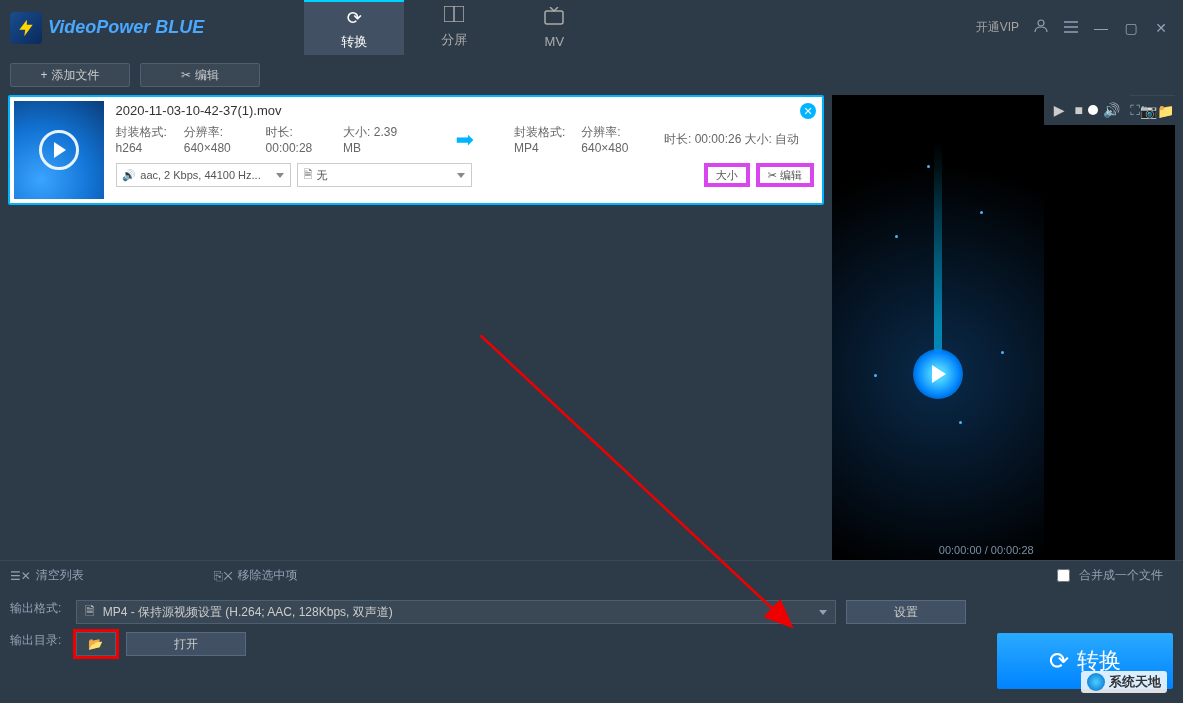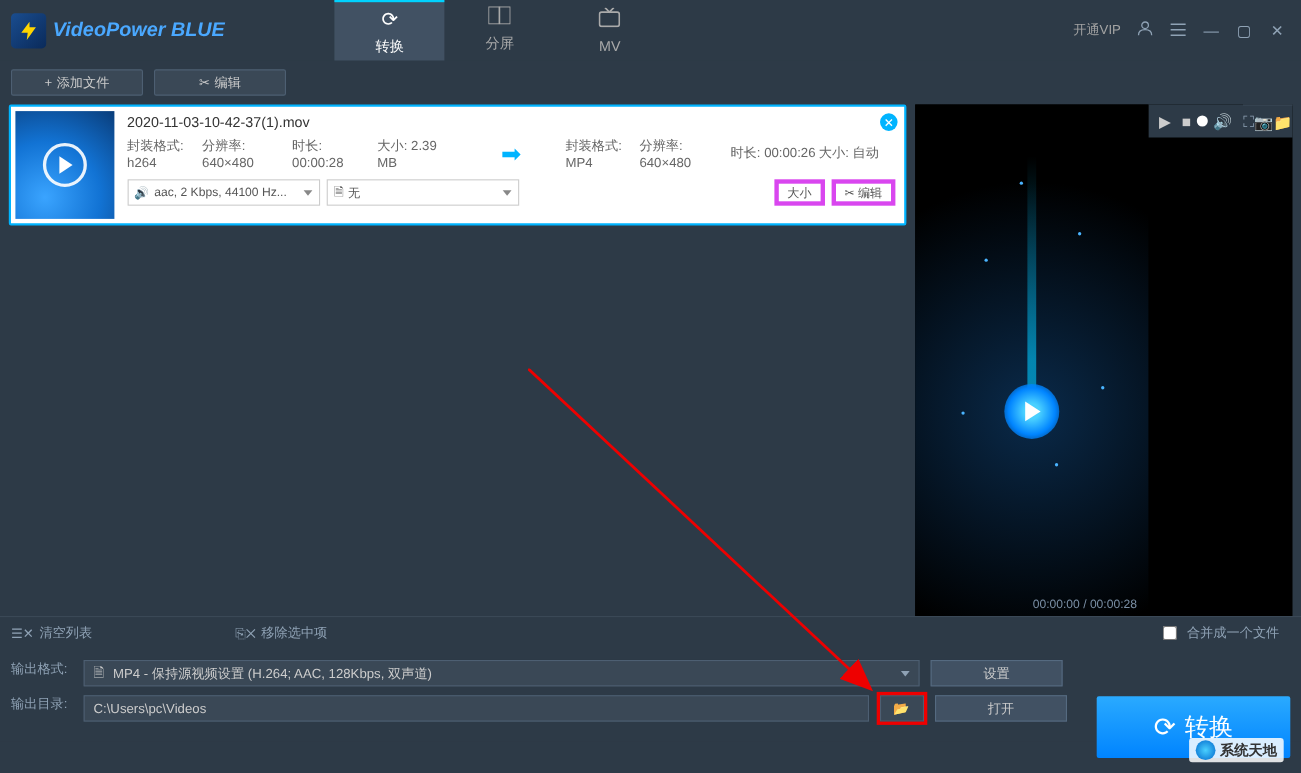--- a/index.html
+++ b/index.html
@@ -262,23 +262,20 @@
       <span>🗎</span>
       <span style="margin-left:8px;">MP4 - 保持源视频设置 (H.264; AAC, 128Kbps, 双声道)</span>
       <span class="chev caret-down" style="border-top-color:#8fa2b5;"></span>
     </div>
     <div class="side-btn">
         <span>设置</span>
       </div>
   </div>
   <div class="bottom-row">
     <span class="brow-label">输出目录:</span>
-    <div class="brow-input" style="width:714px;flex:none;">
-      <span>C:\Users\pc\Videos</span>
-    </div>
     <div class="brow-icon-btn highlight">
       <span>📂</span>
     </div>
     <div class="side-btn">
         <span>打开</span>
       </div>
   </div>
 </div>
 
 <div style="position:absolute;right:10px;bottom:14px;">

